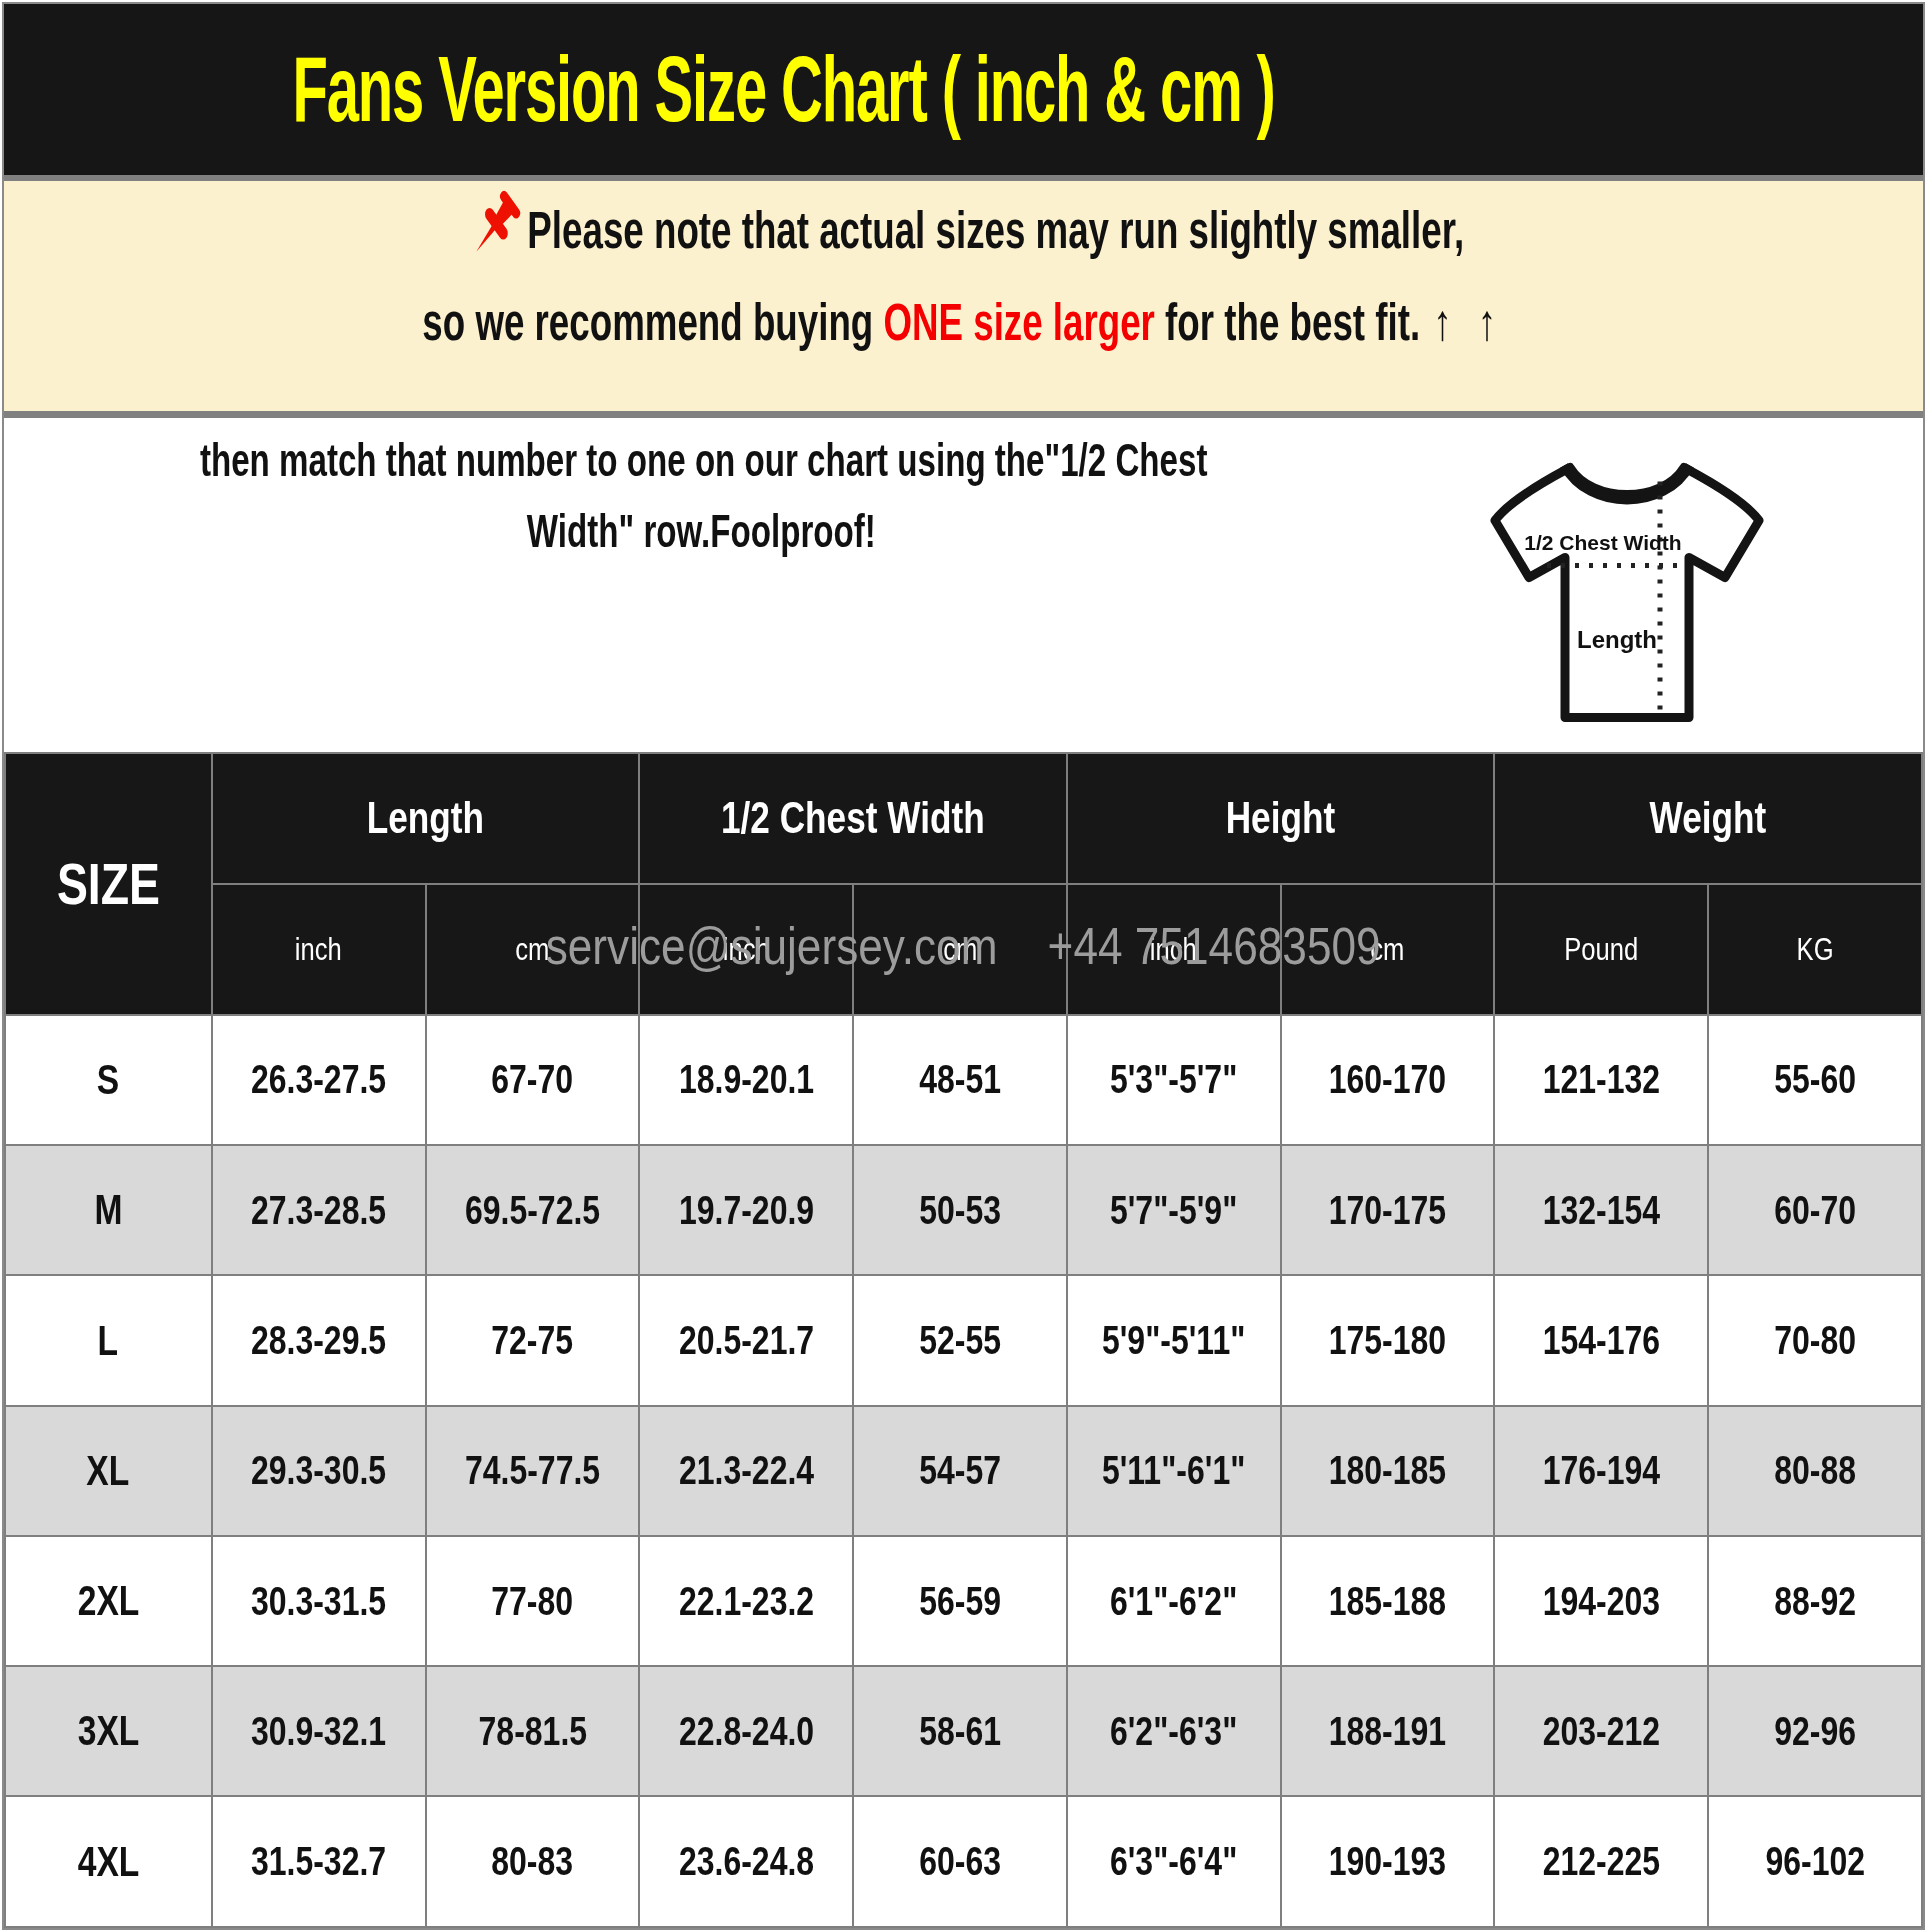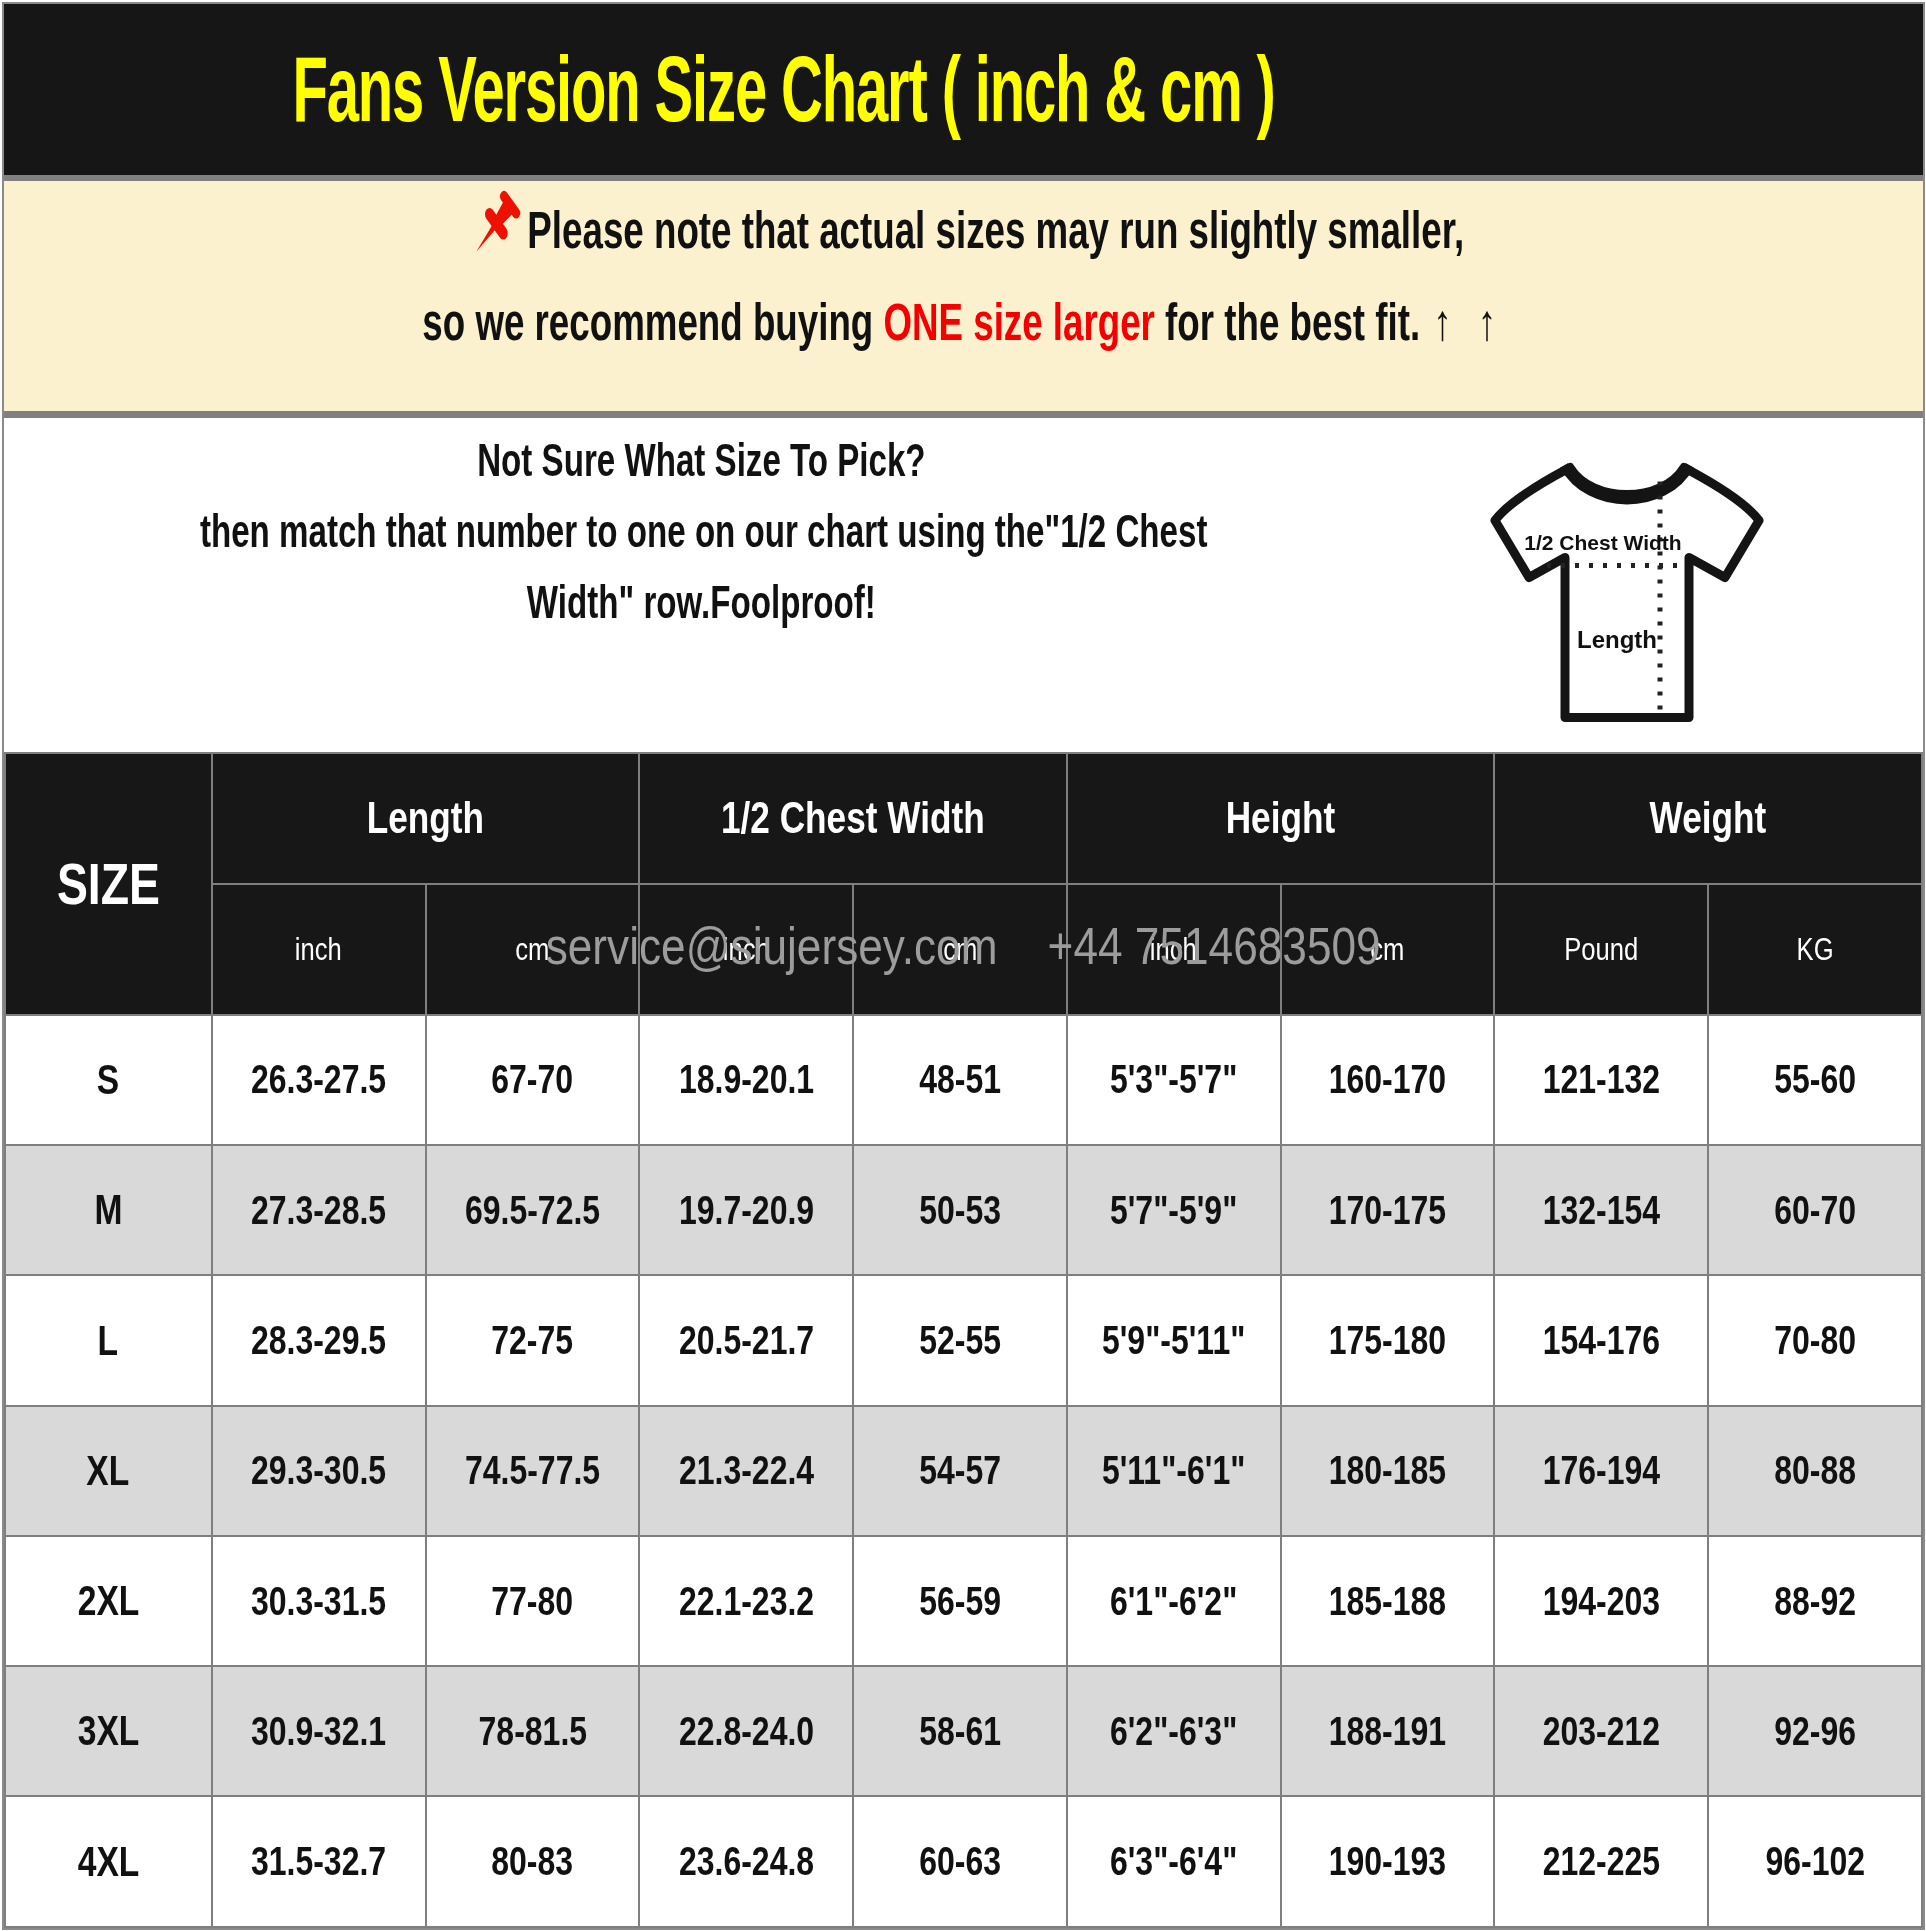--- a/index.html
+++ b/index.html
@@ -106,21 +106,20 @@
       <span class="cx72">
         <span>so we recommend buying </span><span class="red">ONE size larger</span><span> for the best fit.</span><span class="arrows">↑ ↑</span>
       </span>
     </div>
   </div>
 
   <div class="divider"></div>
 
   <div class="guide-section">
     <div class="guide-text">
-      <div class="guide-line"><span class="cx72">Not Sure What Size To Pick?</span></div>
       <div class="guide-line"><span class="cx72">then match that number to one on our chart using the"1/2 Chest</span></div>
       <div class="guide-line"><span class="cx72">Width" row.Foolproof!</span></div>
     </div>
 
     <svg class="tshirt-svg" viewBox="0 0 320 300">
       <path d="M 103 22 C 125 58 195 58 217 22 C 228 28 275 52 292 75 L 258 132 L 222 112 L 222 272 L 98 272 L 98 112 L 62 132 L 28 75 C 45 52 92 28 103 22 Z" fill="#ffffff" stroke="#141414" stroke-width="9" stroke-linejoin="round"></path>
       <path d="M 97 20 C 122 66 198 66 223 20" fill="none" stroke="#141414" stroke-width="9"></path>
       <line x1="80" y1="120" x2="218" y2="120" stroke="#222" stroke-width="5" stroke-dasharray="4 10"></line>
       <line x1="193" y1="36" x2="193" y2="268" stroke="#222" stroke-width="5" stroke-dasharray="4 10"></line>
       <text x="136" y="104" text-anchor="middle" font-size="21" font-weight="700" fill="#111">1/2 Chest Width</text>

